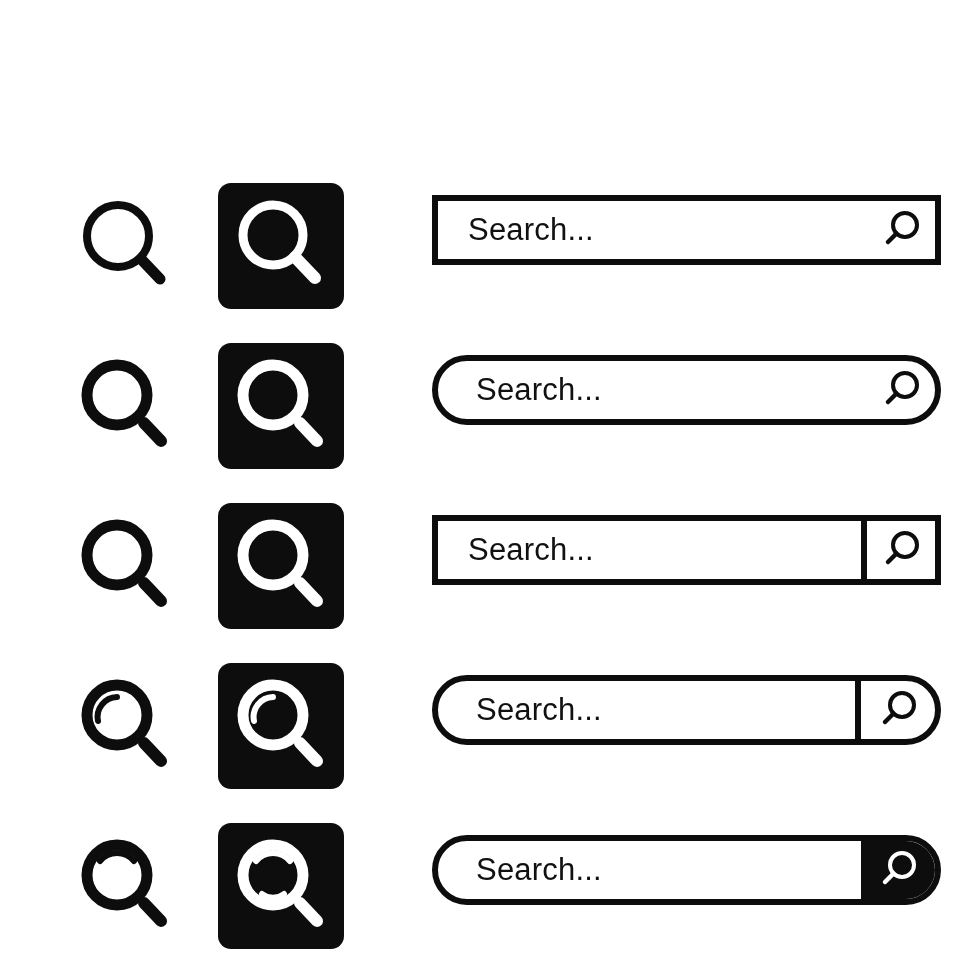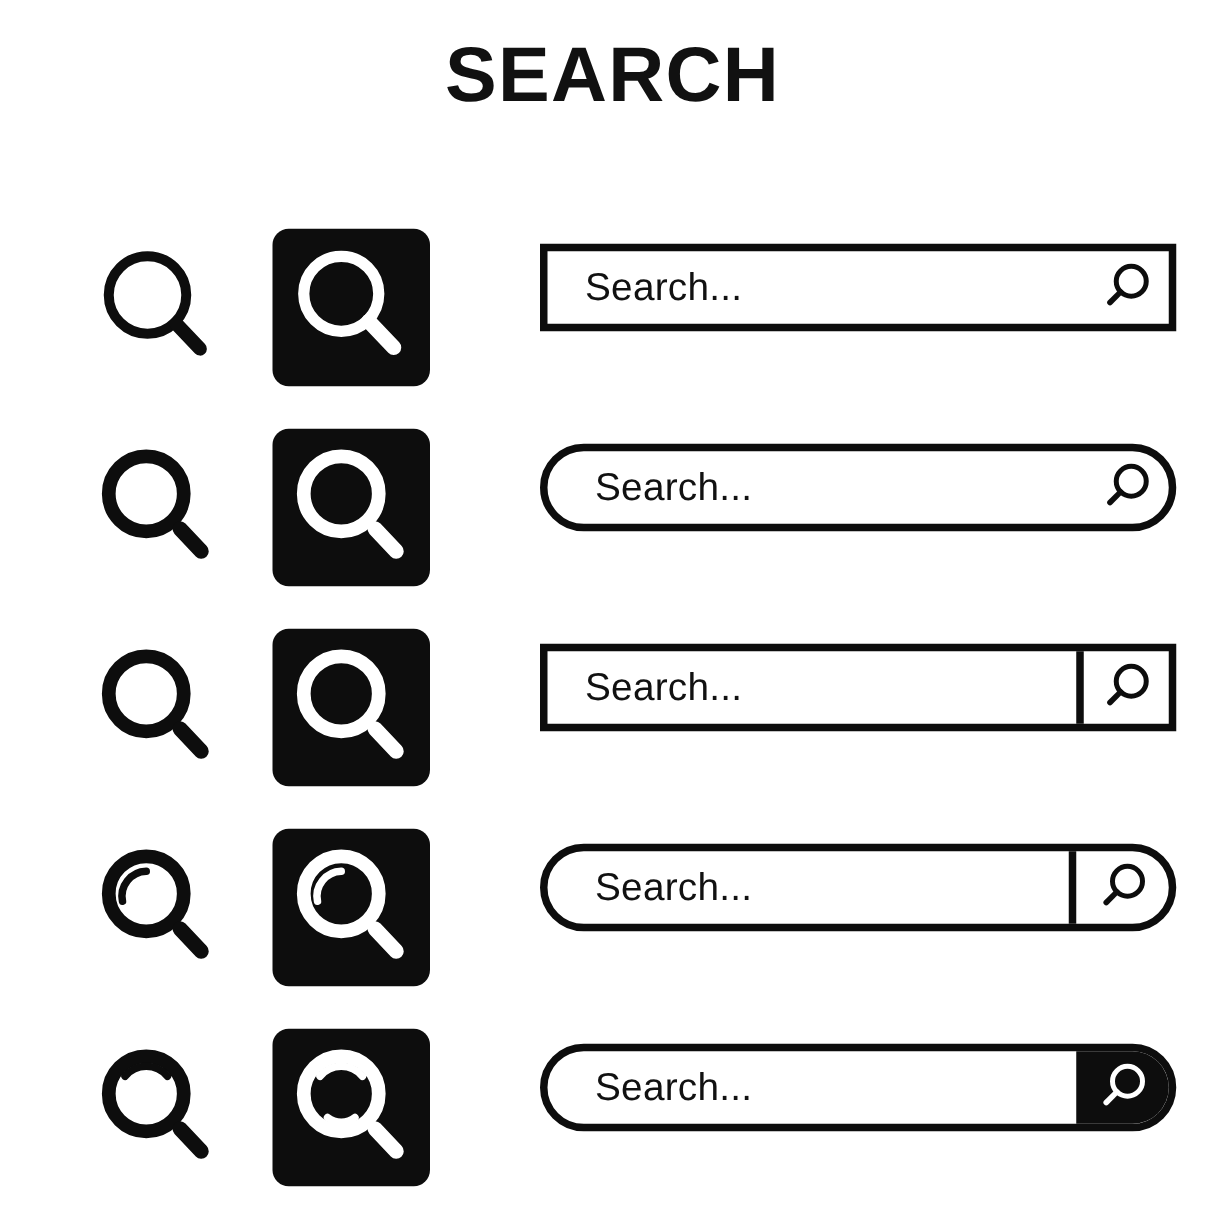--- a/index.html
+++ b/index.html
@@ -137,21 +137,20 @@
     width: 74px;
     border-top-right-radius: 29px;
     border-bottom-right-radius: 29px;
   }
   .bar.rounded > .bar-icon-zone.divided { width: 74px; }
 </style>
 </head>
 <body>
 
 <div id="header">
-  <div id="title">SEARCH</div>
 </div>
 
 <div class="icon-row row-0">
 
   <div class="cell-outline">
     <svg width="125" height="125" viewBox="0 0 125 125" aria-hidden="true">
       <circle cx="56" cy="53" r="31" fill="none" stroke="#0d0d0d" stroke-width="8"></circle>
       <line x1="79" y1="76" x2="98" y2="96" stroke="#0d0d0d" stroke-width="11" stroke-linecap="round"></line>
     </svg>
   </div>

